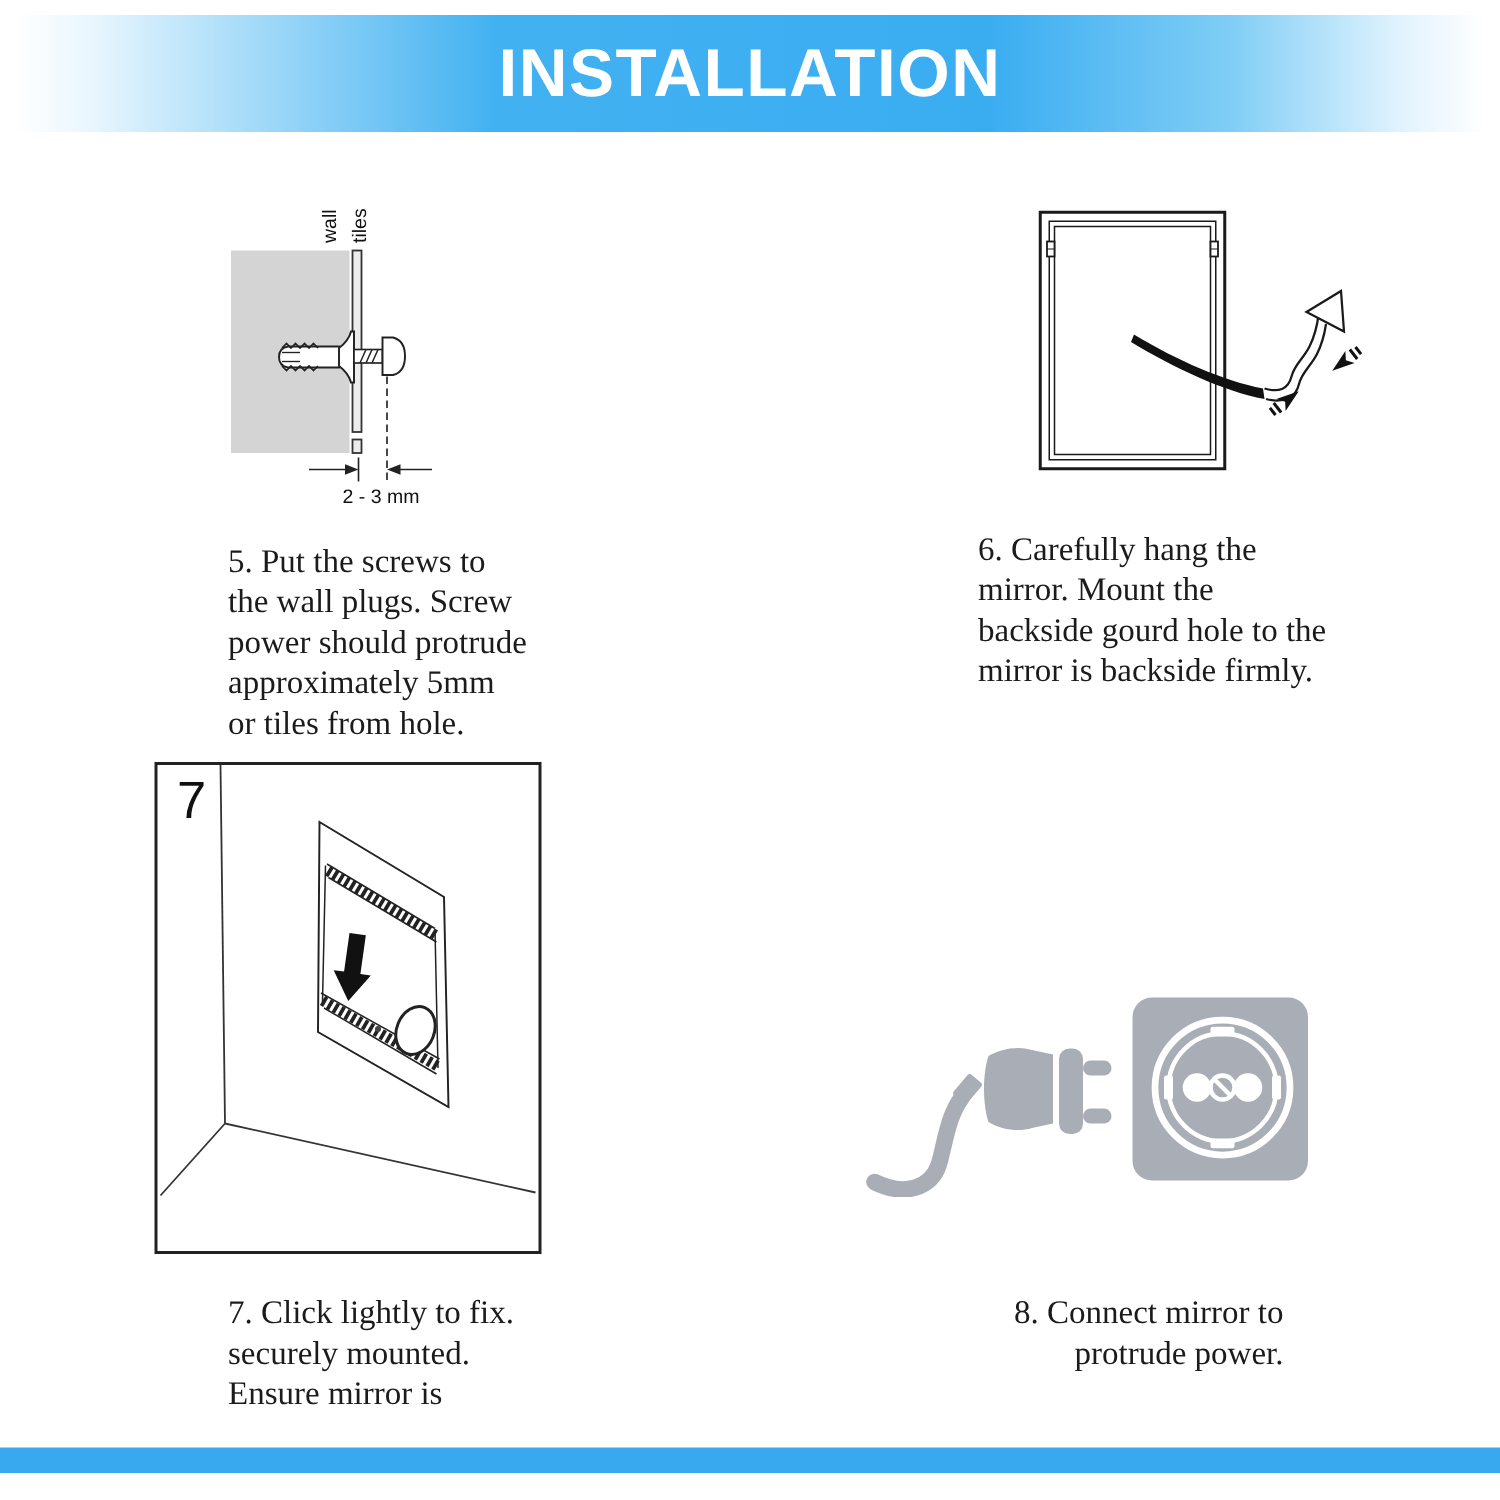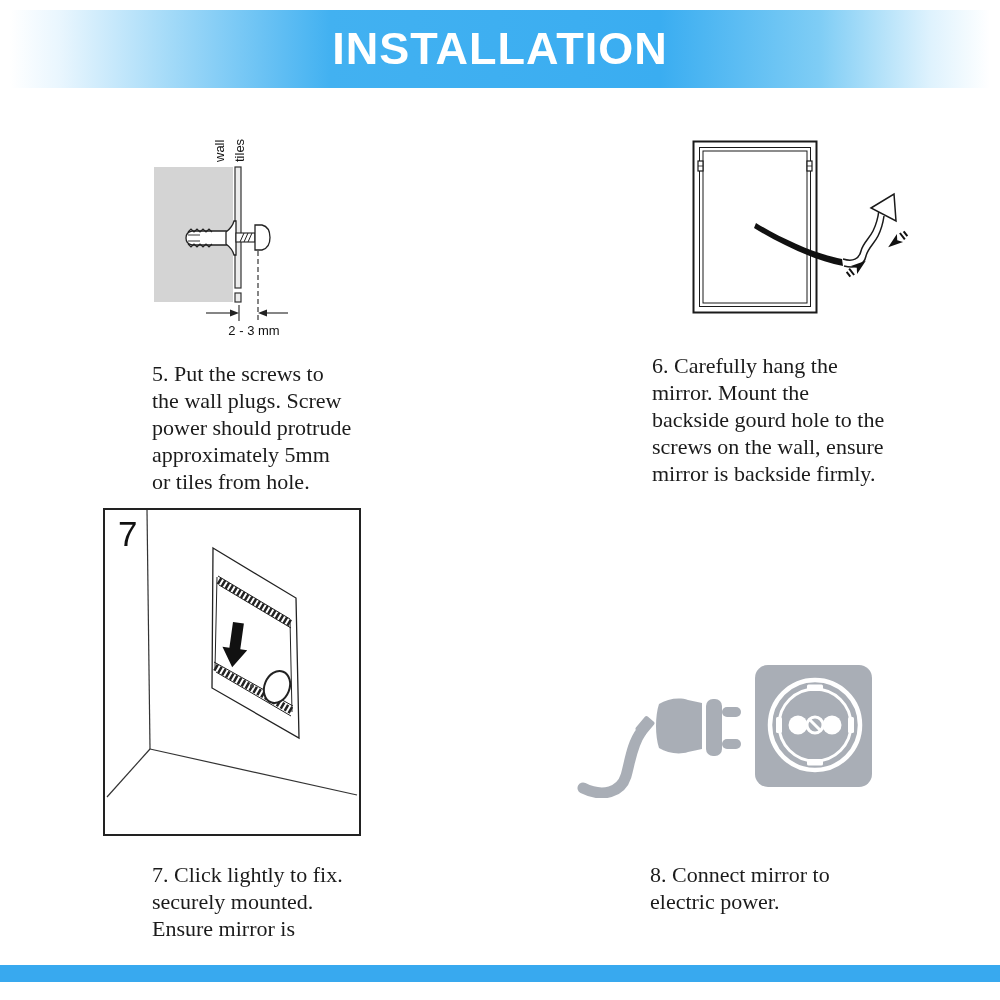--- a/index.html
+++ b/index.html
@@ -14,21 +14,21 @@
   .fig{position:absolute;margin:0;padding:0;}
   .fig5{left:130px;top:125px;width:250px;height:220px;}
   .fig6{left:670px;top:128px;width:245px;height:195px;}
   .fig8{left:575px;top:648px;width:310px;height:150px;}
   
   .caption{position:absolute;font-size:22px;line-height:27px;color:#1b1b1b;}
   .caption span{display:block;}
   .cap5{left:152px;top:360px;}
   .cap6{left:652px;top:352px;}
   .cap7{left:152px;top:861px;}
-  .cap8{left:650px;top:861px;}
+  .cap8{left:676px;top:861px;text-align:right;}
   
   .panel7{position:absolute;left:103px;top:508px;width:258px;height:328px;
     border:2px solid #222;box-sizing:border-box;background:#fff;}
   .panel7 .num{position:absolute;left:13px;top:4px;font-family:"Liberation Sans", sans-serif;
     font-size:35px;color:#111;}
   .panel7 svg{position:absolute;left:0;top:0;}
   
   .footer-bar{position:absolute;left:0;top:965px;width:1000px;height:17px;background:#38a9ef;}
   svg text.small-label{font-family:"Liberation Sans", sans-serif;font-size:13px;fill:#111;}
 </style>
@@ -117,21 +117,20 @@
         <line x1="-3" y1="-4" x2="-3" y2="4" stroke="#111" stroke-width="2"></line>
         <line x1="-7" y1="-3" x2="-7" y2="3" stroke="#111" stroke-width="2"></line>
       </g>
     </svg>
   </figure>
 
   <div class="caption cap6">
     <span>6. Carefully hang the</span>
     <span>mirror. Mount the</span>
     <span>backside gourd hole to the</span>
-    <span>screws on the wall, ensure</span>
     <span>mirror is backside firmly.</span>
   </div>
 
   <div class="panel7">
     <span class="num">7</span>
     <svg width="254" height="324" viewBox="0 0 254 324">
       <g stroke="#333" stroke-width="1.2">
         <line x1="42" y1="0" x2="45" y2="239"></line>
         <line x1="45" y1="239" x2="2" y2="287"></line>
         <line x1="45" y1="239" x2="252" y2="285"></line>
@@ -184,17 +183,17 @@
         <circle cx="223" cy="77" r="9.5" fill="#ffffff"></circle>
         <circle cx="257" cy="77" r="9.5" fill="#ffffff"></circle>
         <circle cx="240" cy="77" r="8" fill="none" stroke="#ffffff" stroke-width="3"></circle>
         <line x1="234.5" y1="71.5" x2="245.5" y2="82.5" stroke="#ffffff" stroke-width="3"></line>
       </g>
     </svg>
   </figure>
 
   <div class="caption cap8">
     <span>8. Connect mirror to</span>
-    <span>electric power.</span>
+    <span>protrude power.</span>
   </div>
 
   <div class="footer-bar"></div>
 </div>
 
 </body></html>

